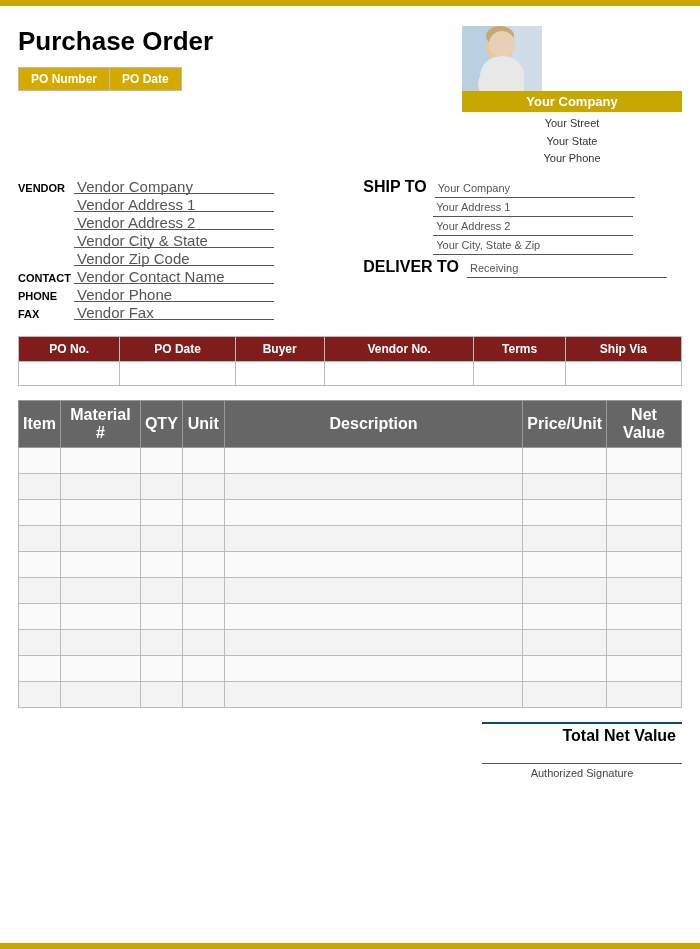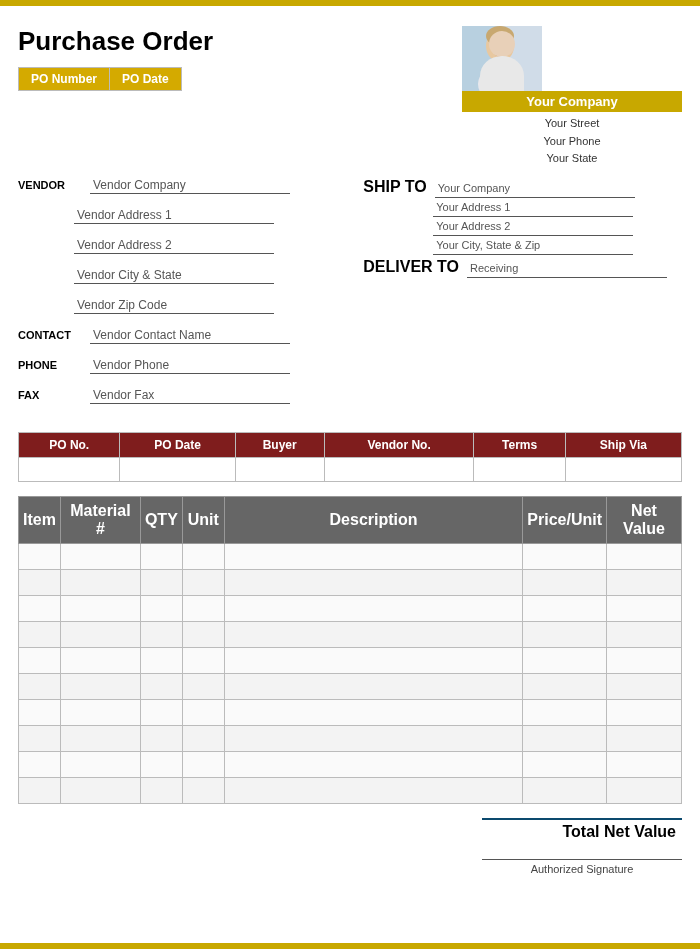--- a/index.html
+++ b/index.html
@@ -122,35 +122,34 @@
       justify-content: space-between;
       margin-top: 10px;
       margin-bottom: 14px;
     }
     .vendor-col {
       width: 48%;
     }
     .vendor-row {
       display: flex;
       align-items: baseline;
-      margin-bottom: 14px;
-      gap: 16px;
+      margin-bottom: 2px;
     }
     .vendor-label {
       font-weight: bold;
       font-size: 11px;
       min-width: 56px;
       color: #000;
     }
     .vendor-field {
       border-bottom: 1px solid #555;
       min-width: 180px;
       width: 200px;
       height: 16px;
-      font-size: 12px;
+      font-size: 15px;
       color: #555;
       padding-left: 3px;
     }
     .ship-col {
       width: 48%;
     }
     .ship-row {
       display: flex;
       align-items: baseline;
       margin-bottom: 3px;
@@ -300,22 +299,22 @@
           <ellipse cx="33" cy="21" rx="2" ry="2.5" fill="#7a5a3a"></ellipse>
           <ellipse cx="43" cy="21" rx="2" ry="2.5" fill="#7a5a3a"></ellipse>
           <path d="M33 28 Q38 32 43 28" stroke="#c08060" stroke-width="1.5" fill="none"></path>
         </svg>
       </div>
       <div class="company-name-bar">
         <span>Your Company</span>
       </div>
       <div class="company-address">
         <div>Your Street</div>
+        <div>Your State</div>
         <div>Your Phone</div>
-        <div>Your State</div>
       </div>
     </div>
   </div>
 
   <div class="mid-section">
 
     <div class="vendor-col">
       <div class="vendor-row">
         <span class="vendor-label">VENDOR</span>
         <span class="vendor-field">Vendor Company</span>

